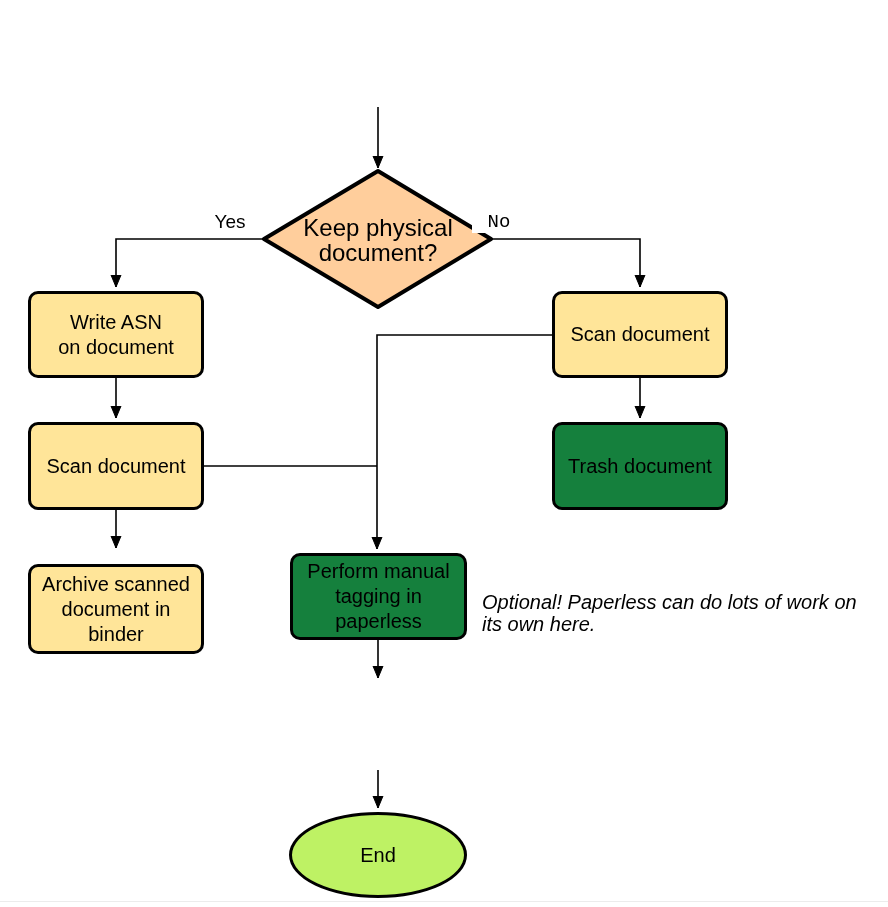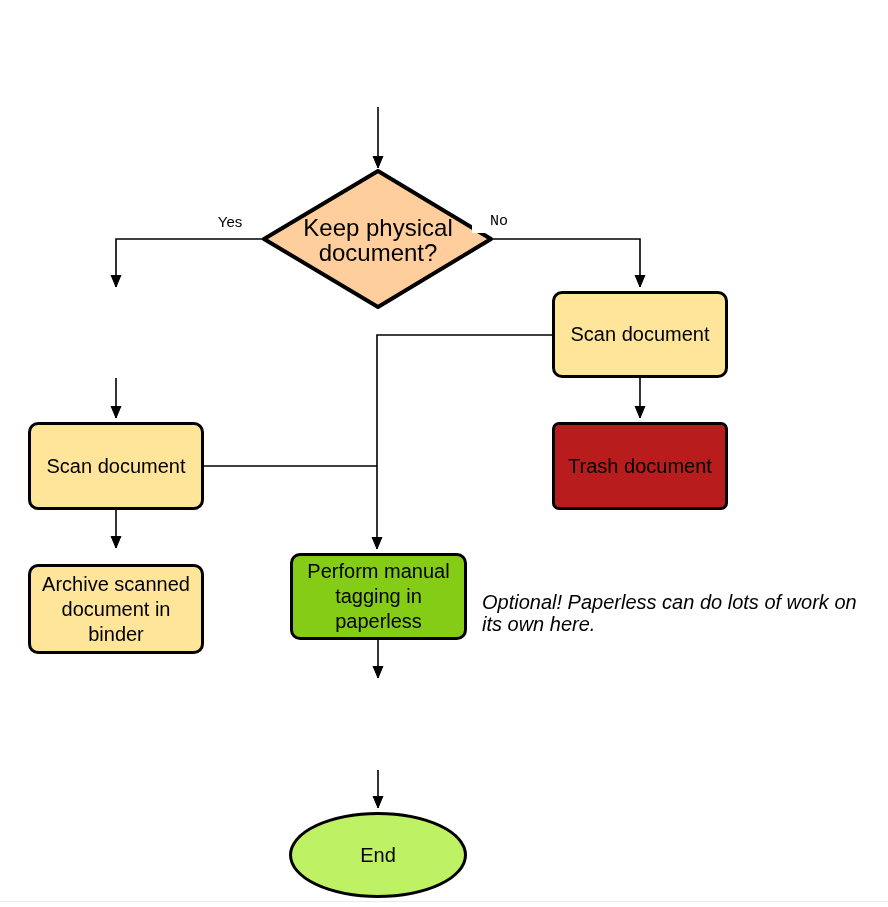--- a/index.html
+++ b/index.html
@@ -43,21 +43,21 @@
     justify-content: center;
     text-align: center;
     font-size: 24px;
     line-height: 25px;
     white-space: pre-line;
     background: transparent;
     border: none;
   }
   .edge-label {
     position: absolute;
-    font-size: 15px;
+    font-size: 19px;
     line-height: 22px;
     text-align: center;
     background: #ffffff;
     padding: 0 2px;
   }
   .note {
     position: absolute;
     font-size: 20px;
     line-height: 22px;
     font-style: italic;
@@ -112,32 +112,34 @@
   </svg>
 
 
   <div id="decision-text" class="decision-label">Keep physical
 document?</div>
 
   <div id="label-yes" class="edge-label">Yes</div>
 
   <div id="label-no" class="edge-label">No</div>
 
+  <div id="node-write-asn" class="node process" style="background-color: rgb(255, 229, 153);">Write ASN
+on document</div>
 
   <div id="node-scan-left" class="node process" style="background-color: rgb(255, 229, 153);">Scan document</div>
 
   <div id="node-archive" class="node process" style="background-color: rgb(255, 229, 153); margin-top: 12px;">Archive scanned
 document in
 binder</div>
 
   <div id="node-scan-right" class="node process" style="background-color: rgb(255, 229, 153);">Scan document</div>
 
-  <div id="node-trash" class="node process" style="background-color: #b91c1c; border-radius: 7px;">Trash document</div>
+  <div id="node-trash" class="node process" style="background-color: #15803d;">Trash document</div>
 
-  <div id="node-perform" class="node process" style="background-color: #84cc16;">Perform manual
+  <div id="node-perform" class="node process" style="background-color: #15803d;">Perform manual
 tagging in
 paperless</div>
 
 
   <div id="node-end" class="node terminator" style="background-color: #bef264;">End</div>
 
   <div id="note-optional" class="note">Optional! Paperless can do lots of work on
 its own here.</div>
 
   <div class="bottom-divider"></div>

